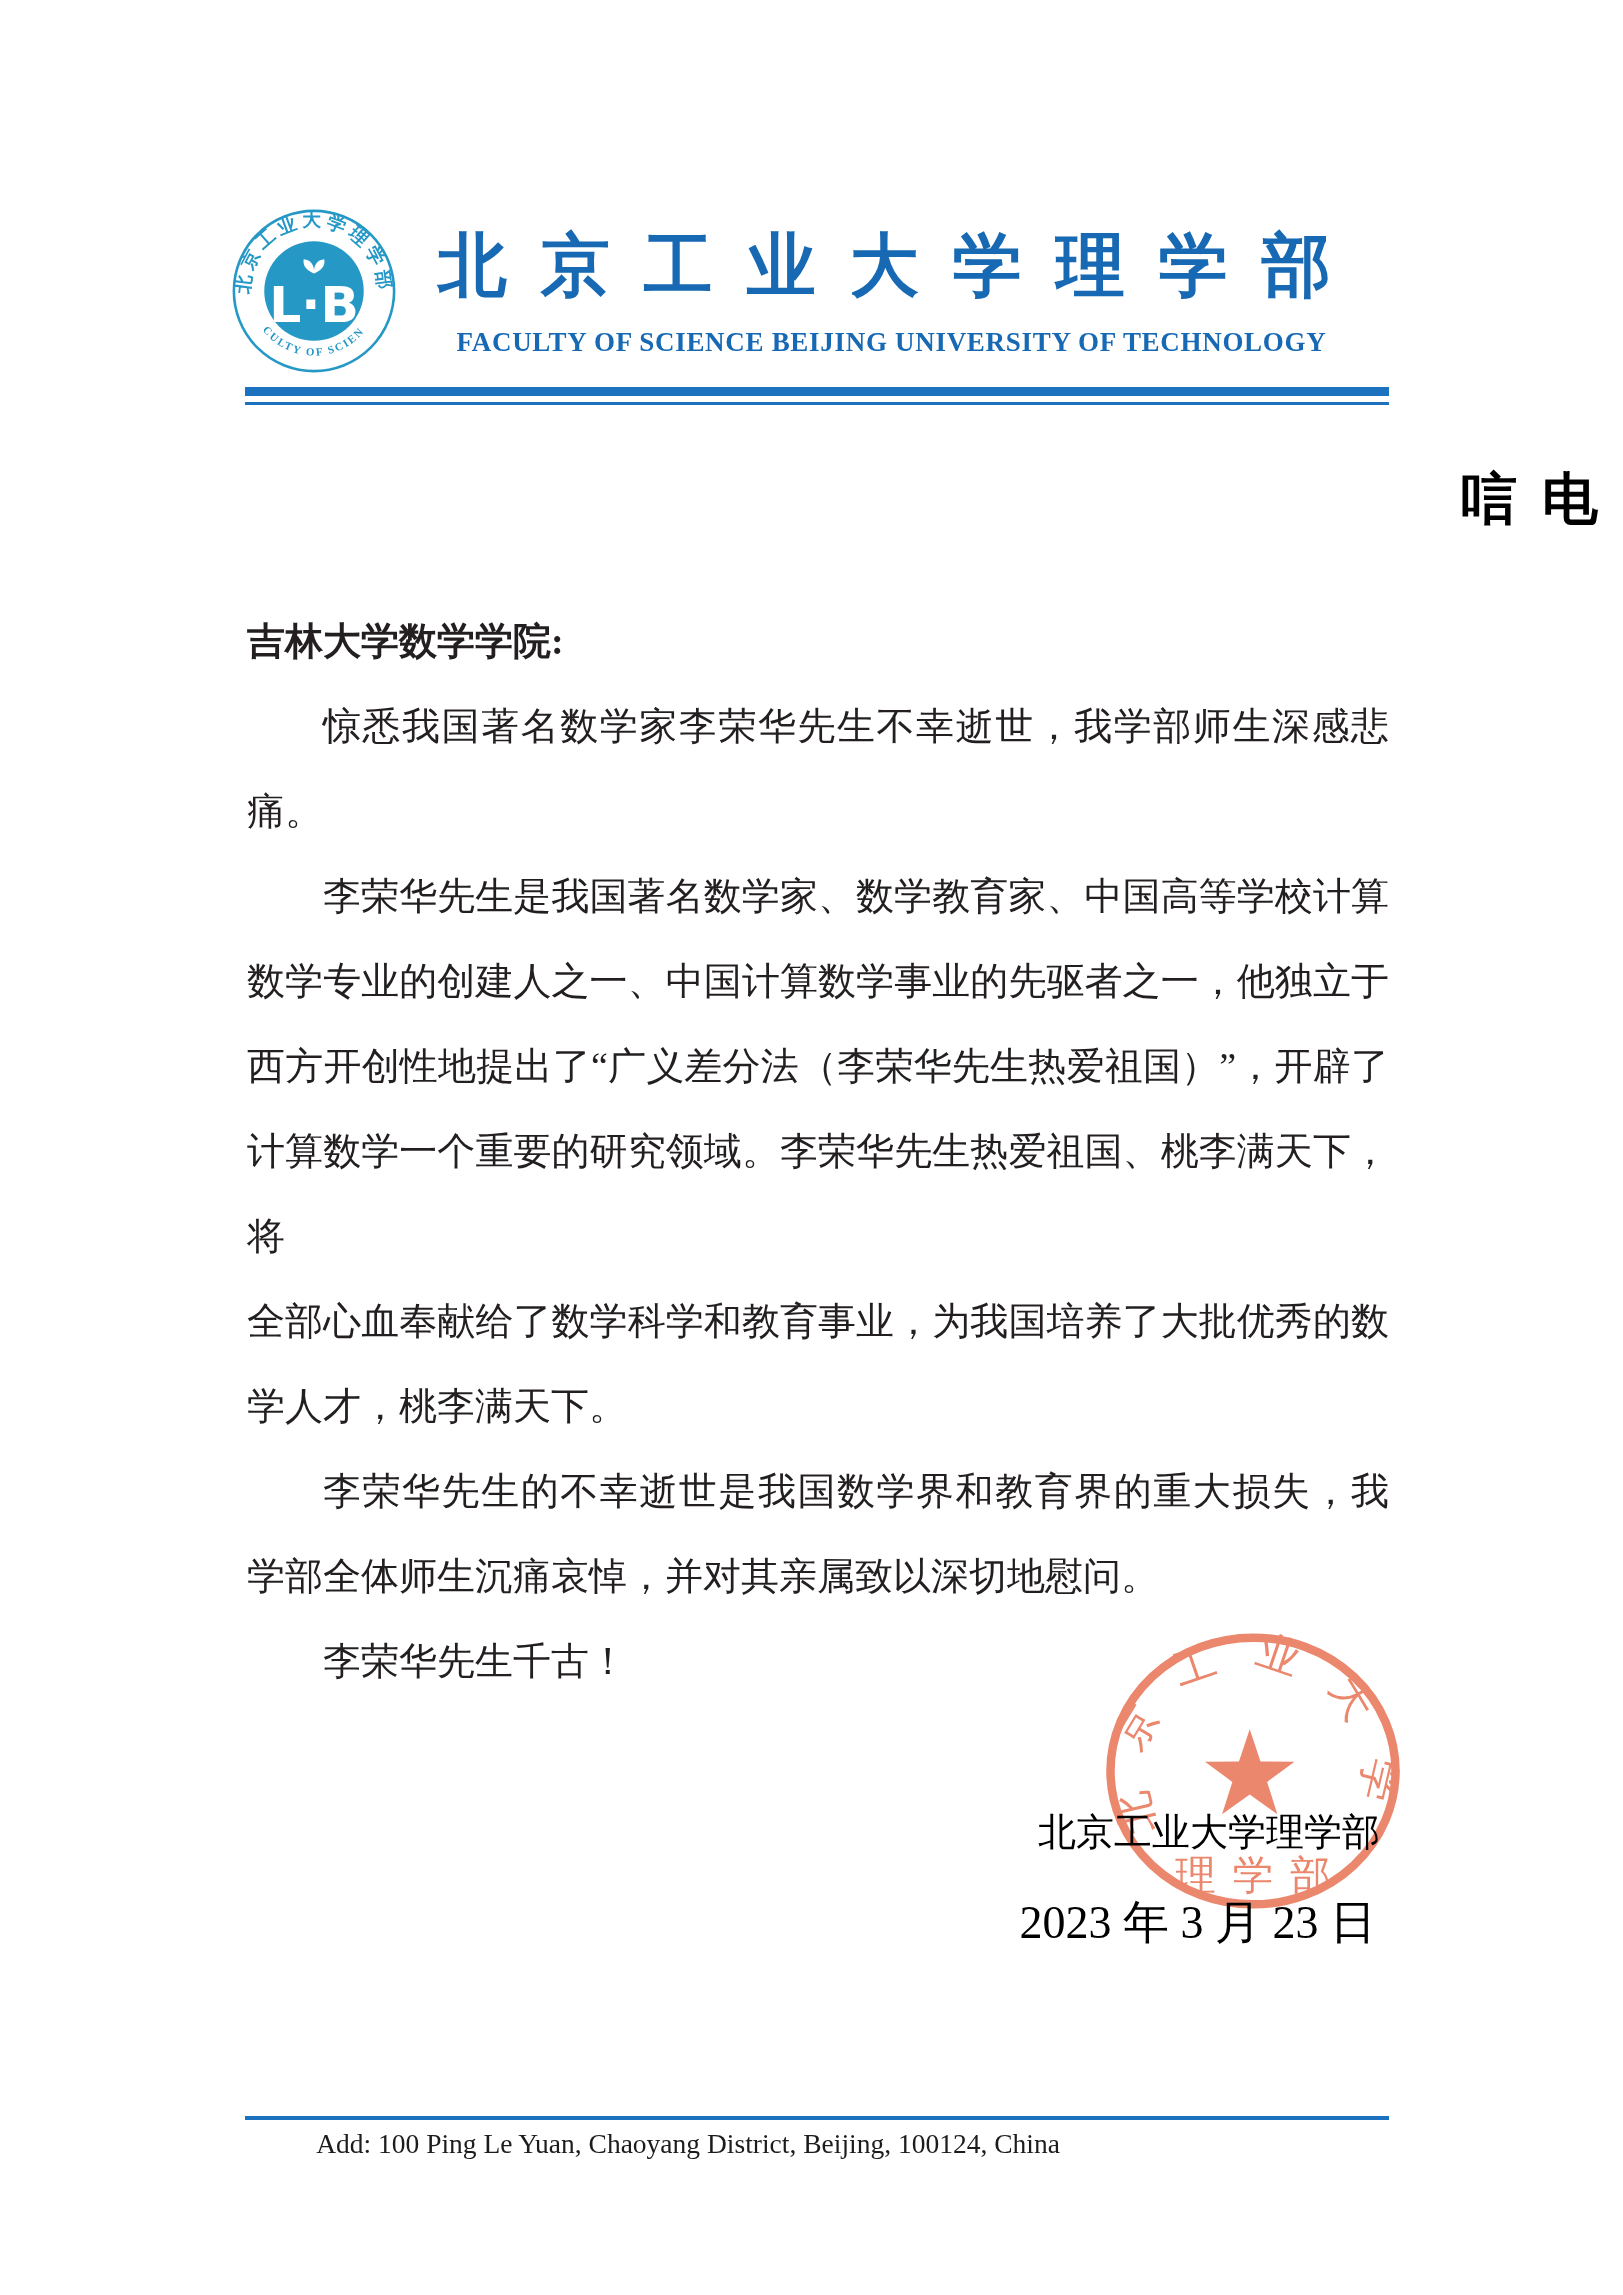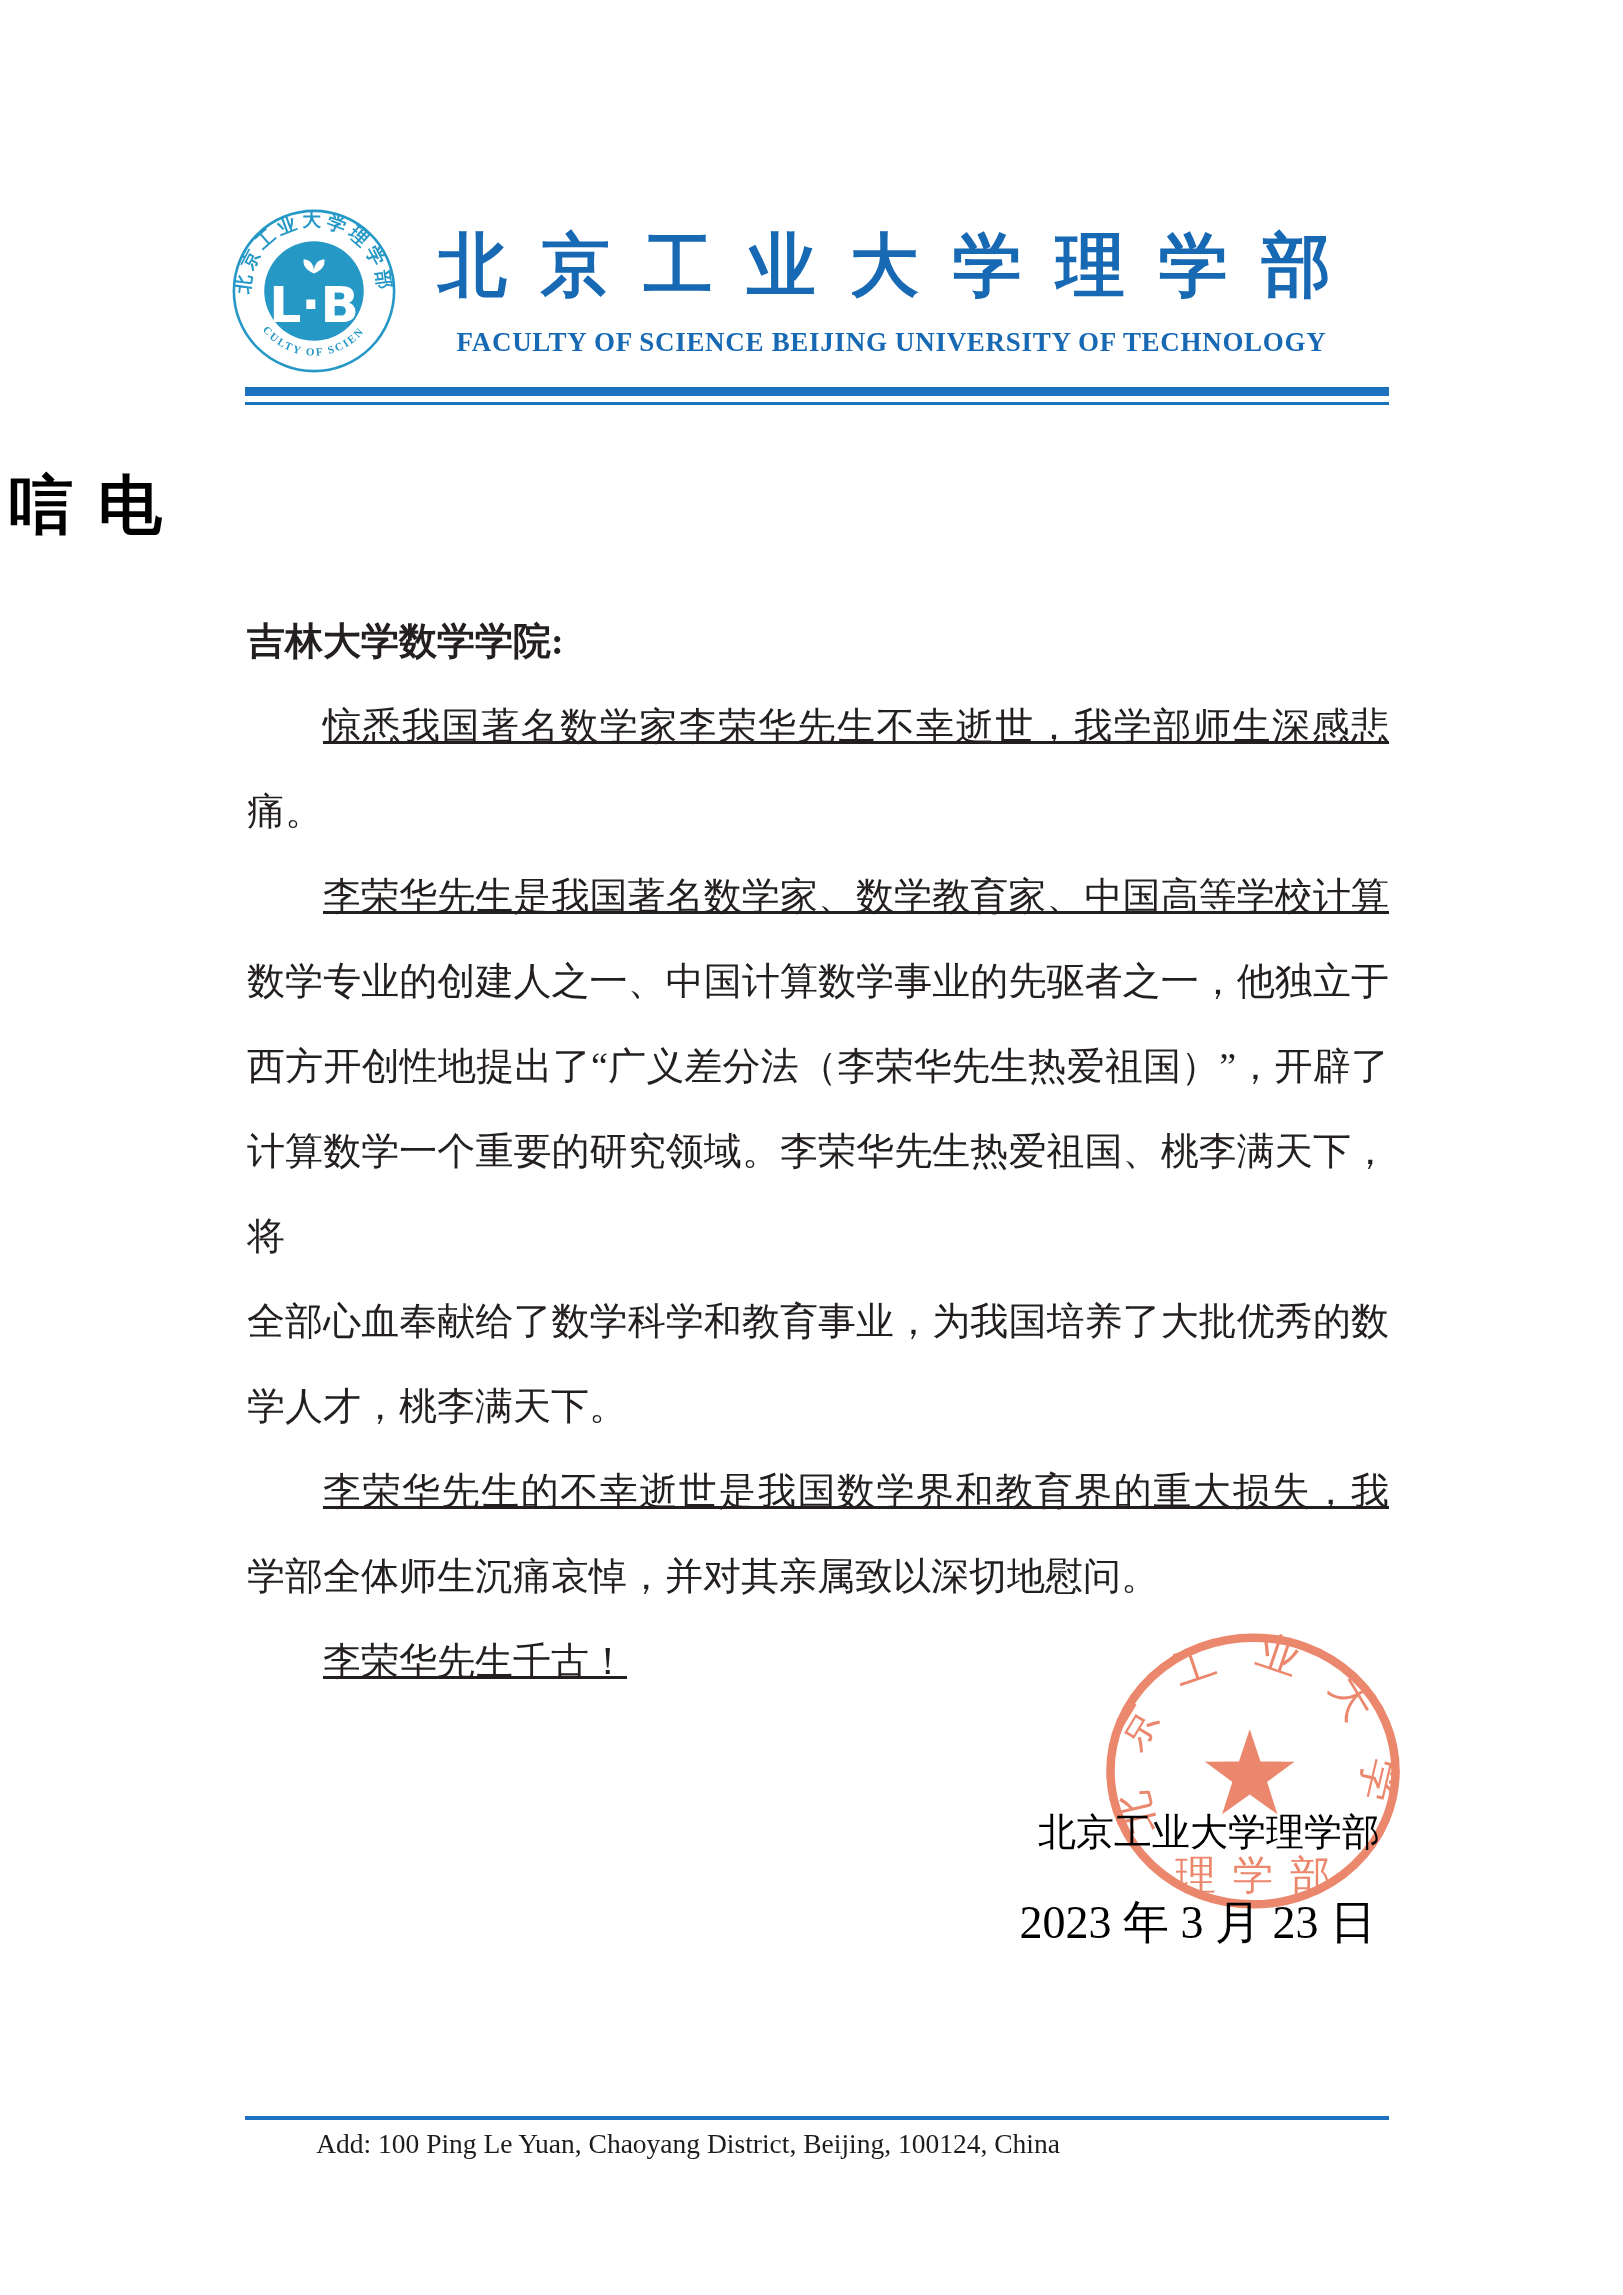--- a/index.html
+++ b/index.html
@@ -32,34 +32,34 @@
     font-size:27px;font-weight:bold;color:var(--header-blue);
     letter-spacing:0.7px;white-space:nowrap;
     font-family:"Liberation Serif","DejaVu Serif",serif;
   }
   .rule{position:absolute;left:245px;width:1144px;background:var(--rule-blue);}
   .rule-thick{top:387px;height:8.5px;}
   .rule-thin{top:402px;height:3.3px;}
   
   .doc-title{
     position:absolute;left:0;top:462px;width:1623px;
-    text-align:left;font-size:64px;font-weight:bold;
+    text-align:right;font-size:56px;font-weight:bold;
     letter-spacing:25px;padding-left:9px;box-sizing:border-box;
     color:#000;
   }
   .body-col{
     position:absolute;left:247px;top:599px;width:1142px;
     font-size:38px;line-height:85px;
   }
   .salutation{font-weight:bold;white-space:nowrap;}
   .body-line{
     text-align:justify;
     text-align-last:justify;
   }
-  .body-line.first{text-indent:2em;text-decoration:underline;}
+  .body-line.first{text-indent:2em;}
   .body-line.lastline{text-align-last:left;}
   .signature{
     position:absolute;right:243px;top:1811px;
     font-size:38px;line-height:42px;white-space:nowrap;color:#000;
   }
   .date-line{
     position:absolute;right:247px;top:1902px;
     font-size:46px;line-height:42px;white-space:nowrap;color:#000;
   }
   .seal-wrap{

